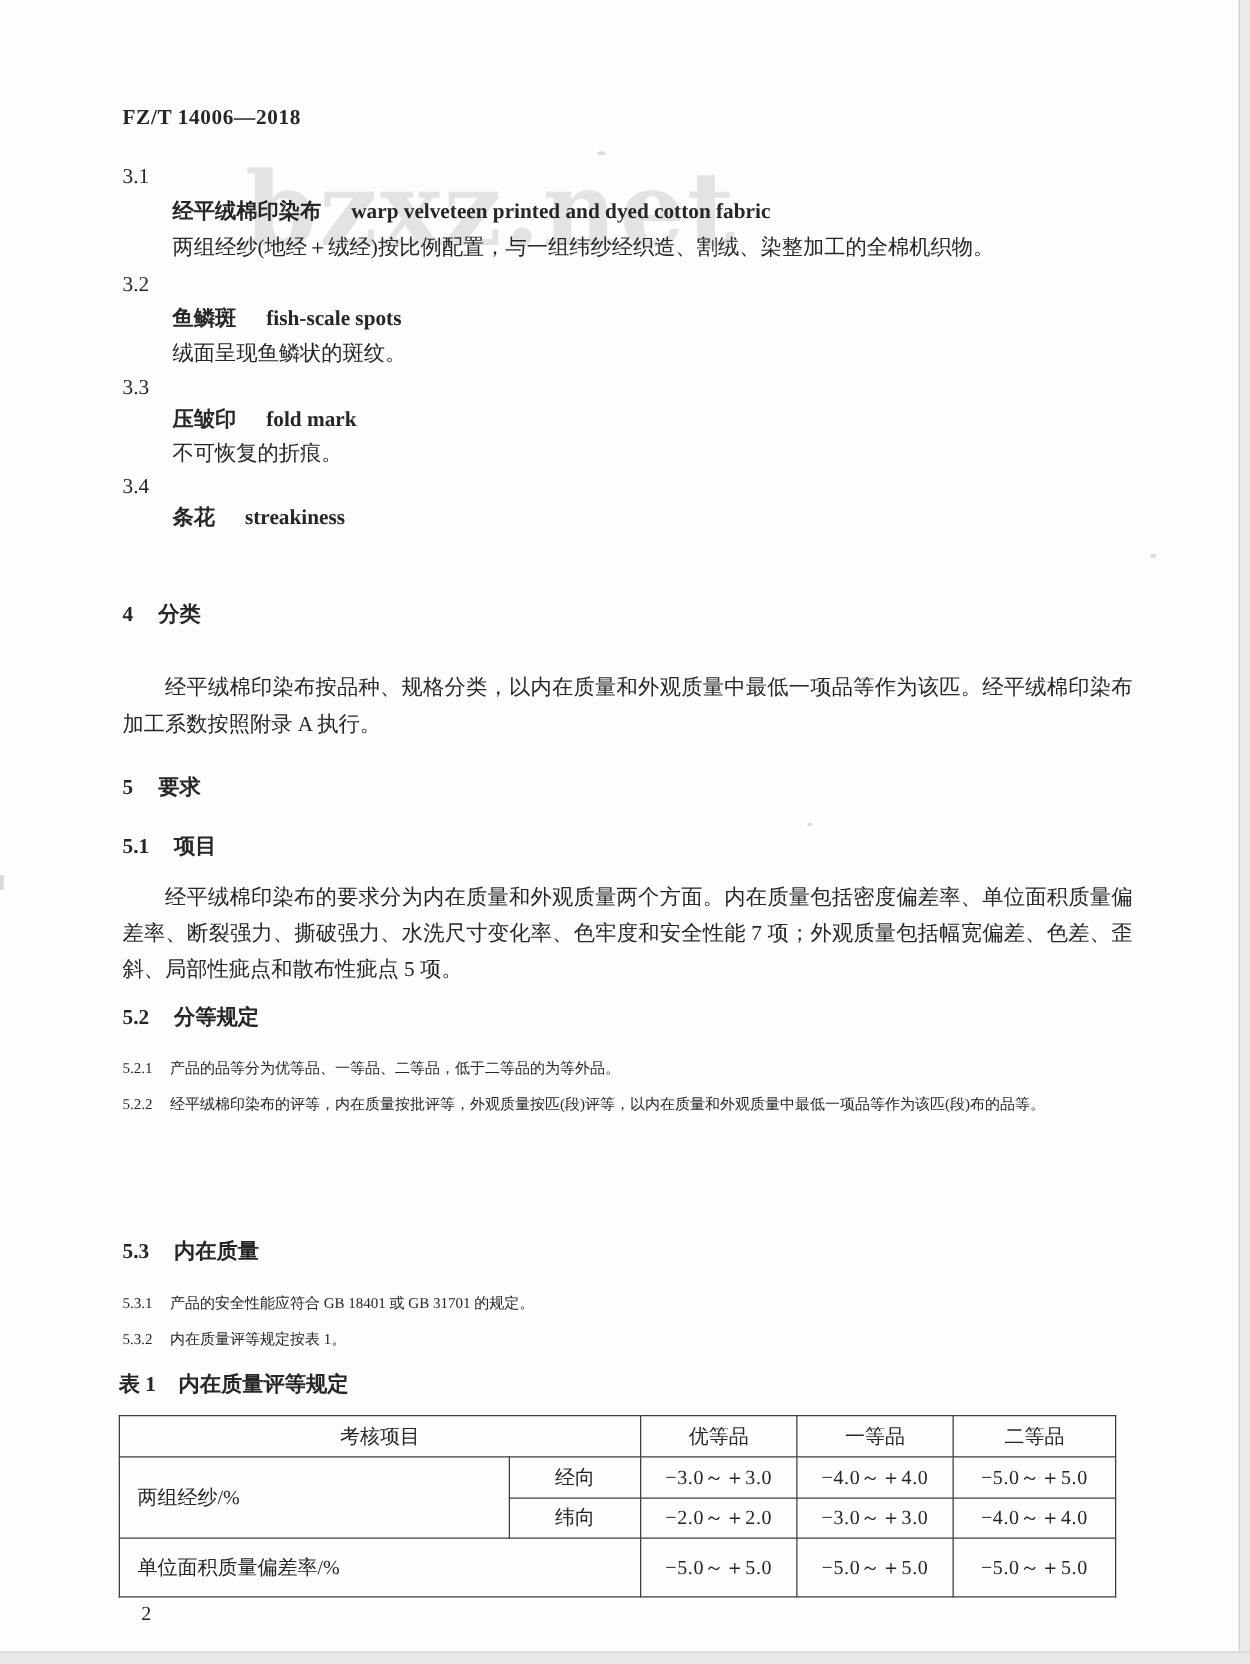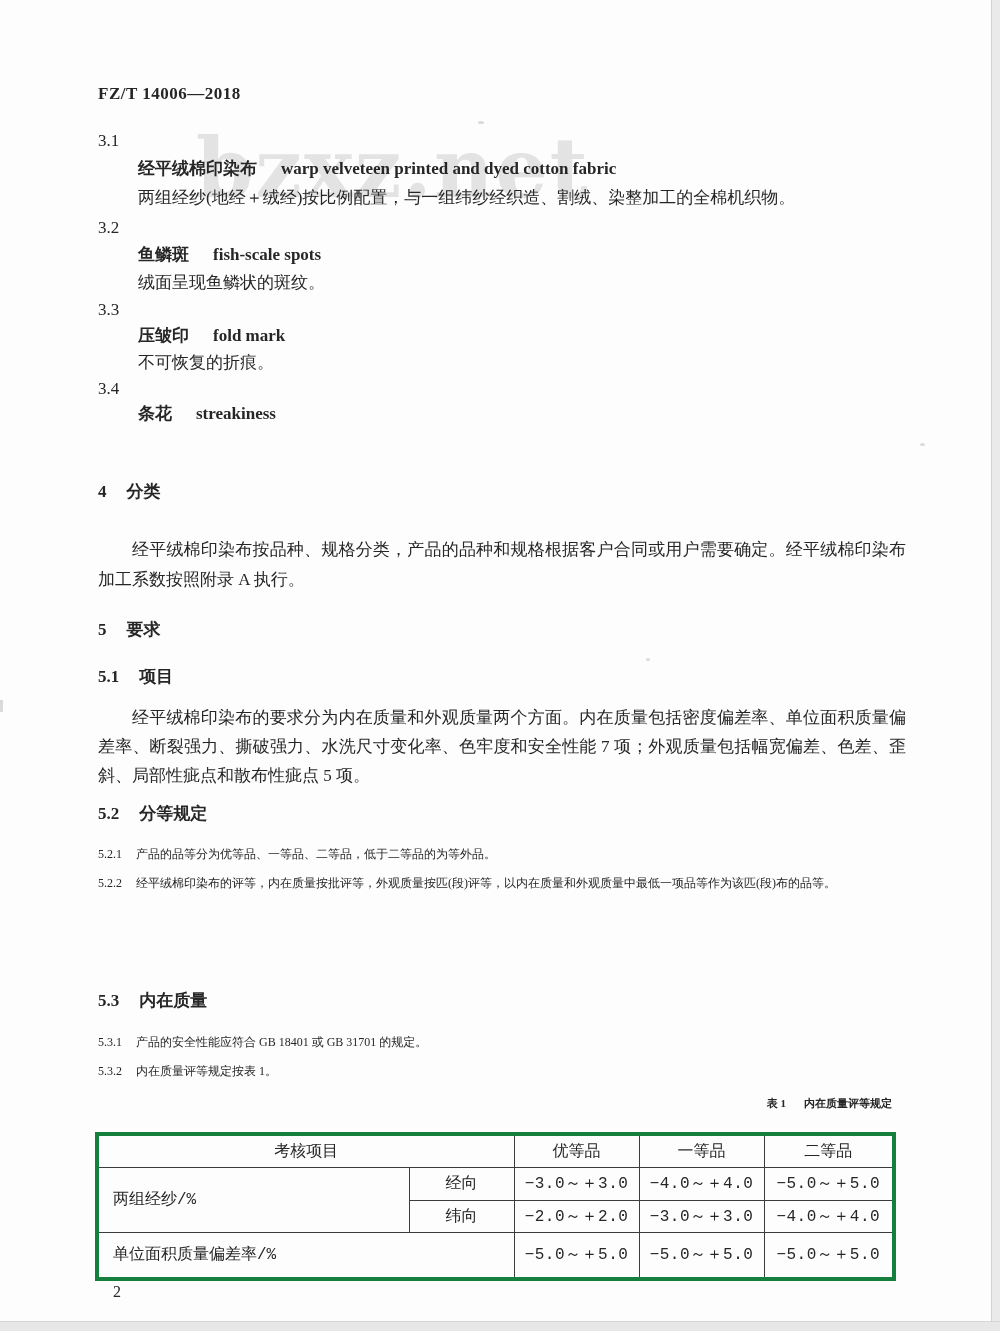--- a/index.html
+++ b/index.html
@@ -46,34 +46,34 @@
     text-indent:2em;text-align:justify;white-space:normal;
   }
   .np{
     position:absolute;left:98px;width:808px;
     font-size:12px;line-height:28px;
     text-align:justify;white-space:normal;
   }
   .np .pn{margin-right:14px;}
   .tbl-caption{
     position:absolute;left:95px;width:797px;top:1096px;
-    text-align:right;font-weight:bold;font-size:11px;
+    text-align:left;font-weight:bold;font-size:17px;
   }
   .tbl-caption .ct{margin-left:18px;}
   table.t1{
     position:absolute;left:95px;top:1132px;width:797px;
     border-collapse:collapse;table-layout:fixed;
     font-size:16px;
   }
   table.t1 td{
     border:1px solid #3c3c3c;
     text-align:center;vertical-align:middle;
     padding:0;overflow:hidden;
   }
-  table.t1{border:4px solid #15803d;font-family:Liberation Mono, monospace;}
+  table.t1{border:1px solid #15803d;}
   table.t1 td.item{text-align:left;padding-left:14px;}
   table.t1 td.val{letter-spacing:.5px;}
   .pagenum{position:absolute;left:113px;top:1283px;font-size:16px;}
   .speck{position:absolute;background:#bdbdbd;border-radius:50%;opacity:.55;}
 </style>
 </head>
 <body>
 
 <div class="page">
   <div class="watermark">bzxz.net</div>
@@ -91,21 +91,21 @@
     <div class="blk def" style="top:272px">绒面呈现鱼鳞状的斑纹。</div>
 
     <div class="blk num" style="top:299px">3.3</div>
     <div class="blk term" style="top:325px"><span class="zh">压皱印</span><span class="en">fold mark</span></div>
     <div class="blk def" style="top:352px">不可恢复的折痕。</div>
 
     <div class="blk num" style="top:378px">3.4</div>
     <div class="blk term" style="top:403px"><span class="zh">条花</span><span class="en">streakiness</span></div>
 
     <div class="blk h" style="top:481px"><span>4</span><span class="ht">分类</span></div>
-    <div class="para" style="top:535px">经平绒棉印染布按品种、规格分类，产品的品种和规格根据客户合同或用户需要确定。经平绒棉印染布加工系数按照附录 A 执行。</div>
+    <div class="para" style="top:535px">经平绒棉印染布按品种、规格分类，以内在质量和外观质量中最低一项品等作为该匹。经平绒棉印染布加工系数按照附录 A 执行。</div>
 
     <div class="blk h" style="top:619px"><span>5</span><span class="ht">要求</span></div>
 
     <div class="blk h" style="top:666px"><span>5.1</span><span class="ht">项目</span></div>
     <div class="para" style="top:703px;line-height:29px">经平绒棉印染布的要求分为内在质量和外观质量两个方面。内在质量包括密度偏差率、单位面积质量偏差率、断裂强力、撕破强力、水洗尺寸变化率、色牢度和安全性能 7 项；外观质量包括幅宽偏差、色差、歪斜、局部性疵点和散布性疵点 5 项。</div>
 
     <div class="blk h" style="top:803px"><span>5.2</span><span class="ht">分等规定</span></div>
     <div class="np" style="top:840px"><span class="pn">5.2.1</span><span>产品的品等分为优等品、一等品、二等品，低于二等品的为等外品。</span></div>
     <div class="np" style="top:869px"><span class="pn">5.2.2</span><span>经平绒棉印染布的评等，内在质量按批评等，外观质量按匹(段)评等，以内在质量和外观质量中最低一项品等作为该匹(段)布的品等。</span></div>
 

